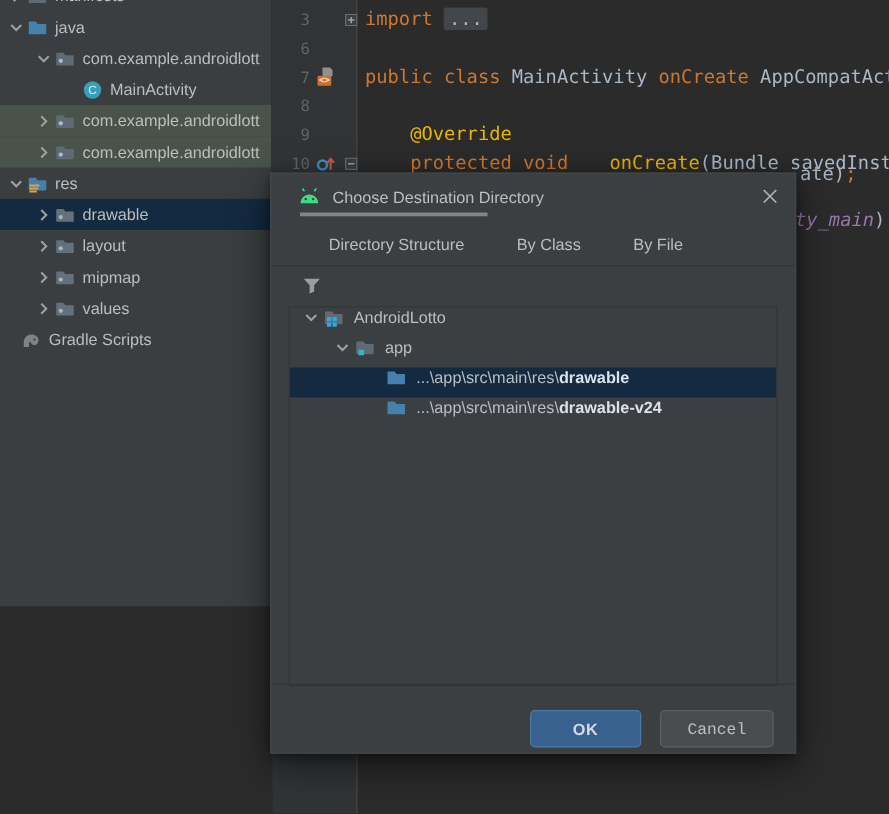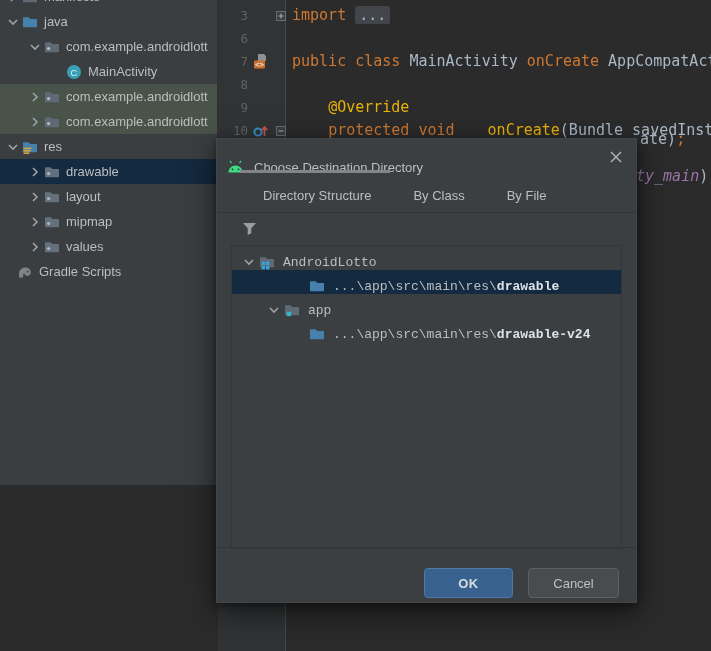--- a/index.html
+++ b/index.html
@@ -33,45 +33,45 @@
   .frag{position:absolute;height:23px;line-height:23px;font-family:"DejaVu Sans Mono",monospace;
     font-size:15px;white-space:pre;}
   .kw{color:#CC7832;} .d{color:#A9B7C6;} .ann{color:#eab308;} .fn{color:#eab308;margin-left:24px;}
   .static{color:#9876AA;font-style:italic;}
   .folded{background:#424549;color:#A9B7C6;padding:0 4px;border-radius:2px;}
 
   
   .dialog{position:absolute;left:216px;top:138px;width:421px;height:465px;
     background:#3C3F41;border:1px solid #434648;z-index:10;
     box-shadow:0 10px 30px rgba(0,0,0,0.55),0 2px 8px rgba(0,0,0,0.4);}
-  .dlg-title{position:absolute;left:0;top:0;right:0;height:36px;display:flex;align-items:flex-end;}
+  .dlg-title{position:absolute;left:12px;top:0;right:0;height:36px;display:flex;align-items:center;}
   .dlg-title .ico{width:19px;height:16px;margin:0 9px 0 9px;}
   .dlg-title-text{font-size:13px;color:#BCBEC0;}
   .dlg-close{position:absolute;right:9px;top:7px;width:22px;height:22px;display:flex;
     align-items:center;justify-content:center;cursor:default;}
   .tabs{position:absolute;left:0;top:40px;right:0;height:34px;display:flex;align-items:center;
     padding-left:40px;border-bottom:1px solid #333638;}
   .tab{font-size:13px;color:#BBBEC0;margin-right:30px;padding:0 6px;cursor:default;}
   .tab-underline{position:absolute;left:23px;top:31px;width:150px;height:3px;background:#82868A;}
   .filter-row{position:absolute;left:25px;top:83px;width:16px;height:14px;}
   .dlg-tree{position:absolute;left:14px;top:106px;width:391px;height:304px;
     background:#3C3F41;border:1px solid #333638;overflow:hidden;}
-  .drow{position:relative;display:flex;align-items:flex-end;height:24px;width:100%;
-    font-size:13px;white-space:nowrap;cursor:default;font-family:Liberation Mono, monospace;}
+  .drow{position:relative;display:flex;align-items:flex-start;height:24px;width:100%;
+    font-size:13px;white-space:nowrap;cursor:default;}
   .drow.sel{background:#142A40;}
   .drow .chev-slot{width:17px;min-width:17px;}
   .drow .ico{width:19px;min-width:19px;height:16px;margin-right:7px;}
   .drow .plabel{color:#BBBEC0;}
   .drow .bold{color:#DCE3E8;font-weight:bold;}
   .btn-bar{position:absolute;left:0;bottom:0;right:0;height:55px;border-top:1px solid #333638;}
   .btn{position:absolute;top:20px;height:30px;border-radius:4px;font-size:13px;
     font-family:"Liberation Sans",sans-serif;display:flex;align-items:center;justify-content:center;cursor:default;}
   .btn-ok{left:207px;width:89px;background:#38618F;border:1px solid #4E79A5;
     color:#D5DBE0;font-weight:bold;letter-spacing:0.5px;}
-  .btn-cancel{left:311px;width:91px;background:#484C4F;border:1px solid #5E6163;color:#BDC0C2;}
+  .btn-cancel{left:311px;width:91px;background:#484C4F;border:1px solid #5E6163;color:#BDC0C2;font-family:Liberation Mono, monospace;}
 </style>
 </head>
 <body>
 
 <div class="screen">
 
   <div class="editor">
     <div class="gutter-strip"></div>
     <div class="fold-line"></div>
     <div id="editor-lines">
@@ -332,45 +332,45 @@
               <svg width="16" height="16" viewBox="0 0 16 16" xmlns="http://www.w3.org/2000/svg">
                 <path d="M1.5 3.2h5.2l1.5 1.9h6.3c.3 0 .5.2.5.5v7.2c0 .3-.2.5-.5.5H1.5c-.3 0-.5-.2-.5-.5V3.7c0-.3.2-.5.5-.5z" fill="#5F6A75"></path>
                 <rect x="2.6" y="7.6" width="3.4" height="3.4" fill="#35A5E0"></rect>
                 <rect x="7" y="7.6" width="3.4" height="3.4" fill="#35A5E0"></rect>
                 <rect x="2.6" y="12" width="3.4" height="3.4" fill="#35A5E0"></rect>
                 <rect x="7" y="12" width="3.4" height="3.4" fill="#35A5E0"></rect>
               </svg>
             </span>
             <span class="plabel">AndroidLotto</span>
           </div>
-          <div class="drow sel" style="padding-left: 58px;">
-            <span class="chev-slot"></span>
-            <span class="ico">
-              <svg width="16" height="16" viewBox="0 0 16 16" xmlns="http://www.w3.org/2000/svg">
-                <path d="M1.5 3.2h5.2l1.5 1.9h6.3c.3 0 .5.2.5.5v7.2c0 .3-.2.5-.5.5H1.5c-.3 0-.5-.2-.5-.5V3.7c0-.3.2-.5.5-.5z" fill="#4680AC"></path>
-              </svg>
-            </span>
-            <span class="plabel"><span>...\app\src\main\res\</span><span class="bold">drawable</span></span>
-          </div>
           <div class="drow" style="padding-left: 33px;">
             <span class="chev-slot">
               <span class="ico" style="margin: 0px;">
                 <svg width="16" height="16" viewBox="0 0 16 16" xmlns="http://www.w3.org/2000/svg">
                   <polyline points="4,6 8,10 12,6" fill="none" stroke="#9FA2A4" stroke-width="1.6"></polyline>
                 </svg>
               </span>
             </span>
             <span class="ico">
               <svg width="16" height="16" viewBox="0 0 16 16" xmlns="http://www.w3.org/2000/svg">
                 <path d="M1.5 3.2h5.2l1.5 1.9h6.3c.3 0 .5.2.5.5v7.2c0 .3-.2.5-.5.5H1.5c-.3 0-.5-.2-.5-.5V3.7c0-.3.2-.5.5-.5z" fill="#5F6A75"></path>
                 <rect x="2.8" y="9.8" width="4.4" height="4.4" fill="#33B6C8"></rect>
               </svg>
             </span>
             <span class="plabel">app</span>
           </div>
+          <div class="drow sel" style="padding-left: 58px;">
+            <span class="chev-slot"></span>
+            <span class="ico">
+              <svg width="16" height="16" viewBox="0 0 16 16" xmlns="http://www.w3.org/2000/svg">
+                <path d="M1.5 3.2h5.2l1.5 1.9h6.3c.3 0 .5.2.5.5v7.2c0 .3-.2.5-.5.5H1.5c-.3 0-.5-.2-.5-.5V3.7c0-.3.2-.5.5-.5z" fill="#4680AC"></path>
+              </svg>
+            </span>
+            <span class="plabel"><span>...\app\src\main\res\</span><span class="bold">drawable</span></span>
+          </div>
           <div class="drow" style="padding-left: 58px;">
             <span class="chev-slot"></span>
             <span class="ico">
               <svg width="16" height="16" viewBox="0 0 16 16" xmlns="http://www.w3.org/2000/svg">
                 <path d="M1.5 3.2h5.2l1.5 1.9h6.3c.3 0 .5.2.5.5v7.2c0 .3-.2.5-.5.5H1.5c-.3 0-.5-.2-.5-.5V3.7c0-.3.2-.5.5-.5z" fill="#4680AC"></path>
               </svg>
             </span>
             <span class="plabel"><span>...\app\src\main\res\</span><span class="bold">drawable-v24</span></span>
           </div>
         </div>

